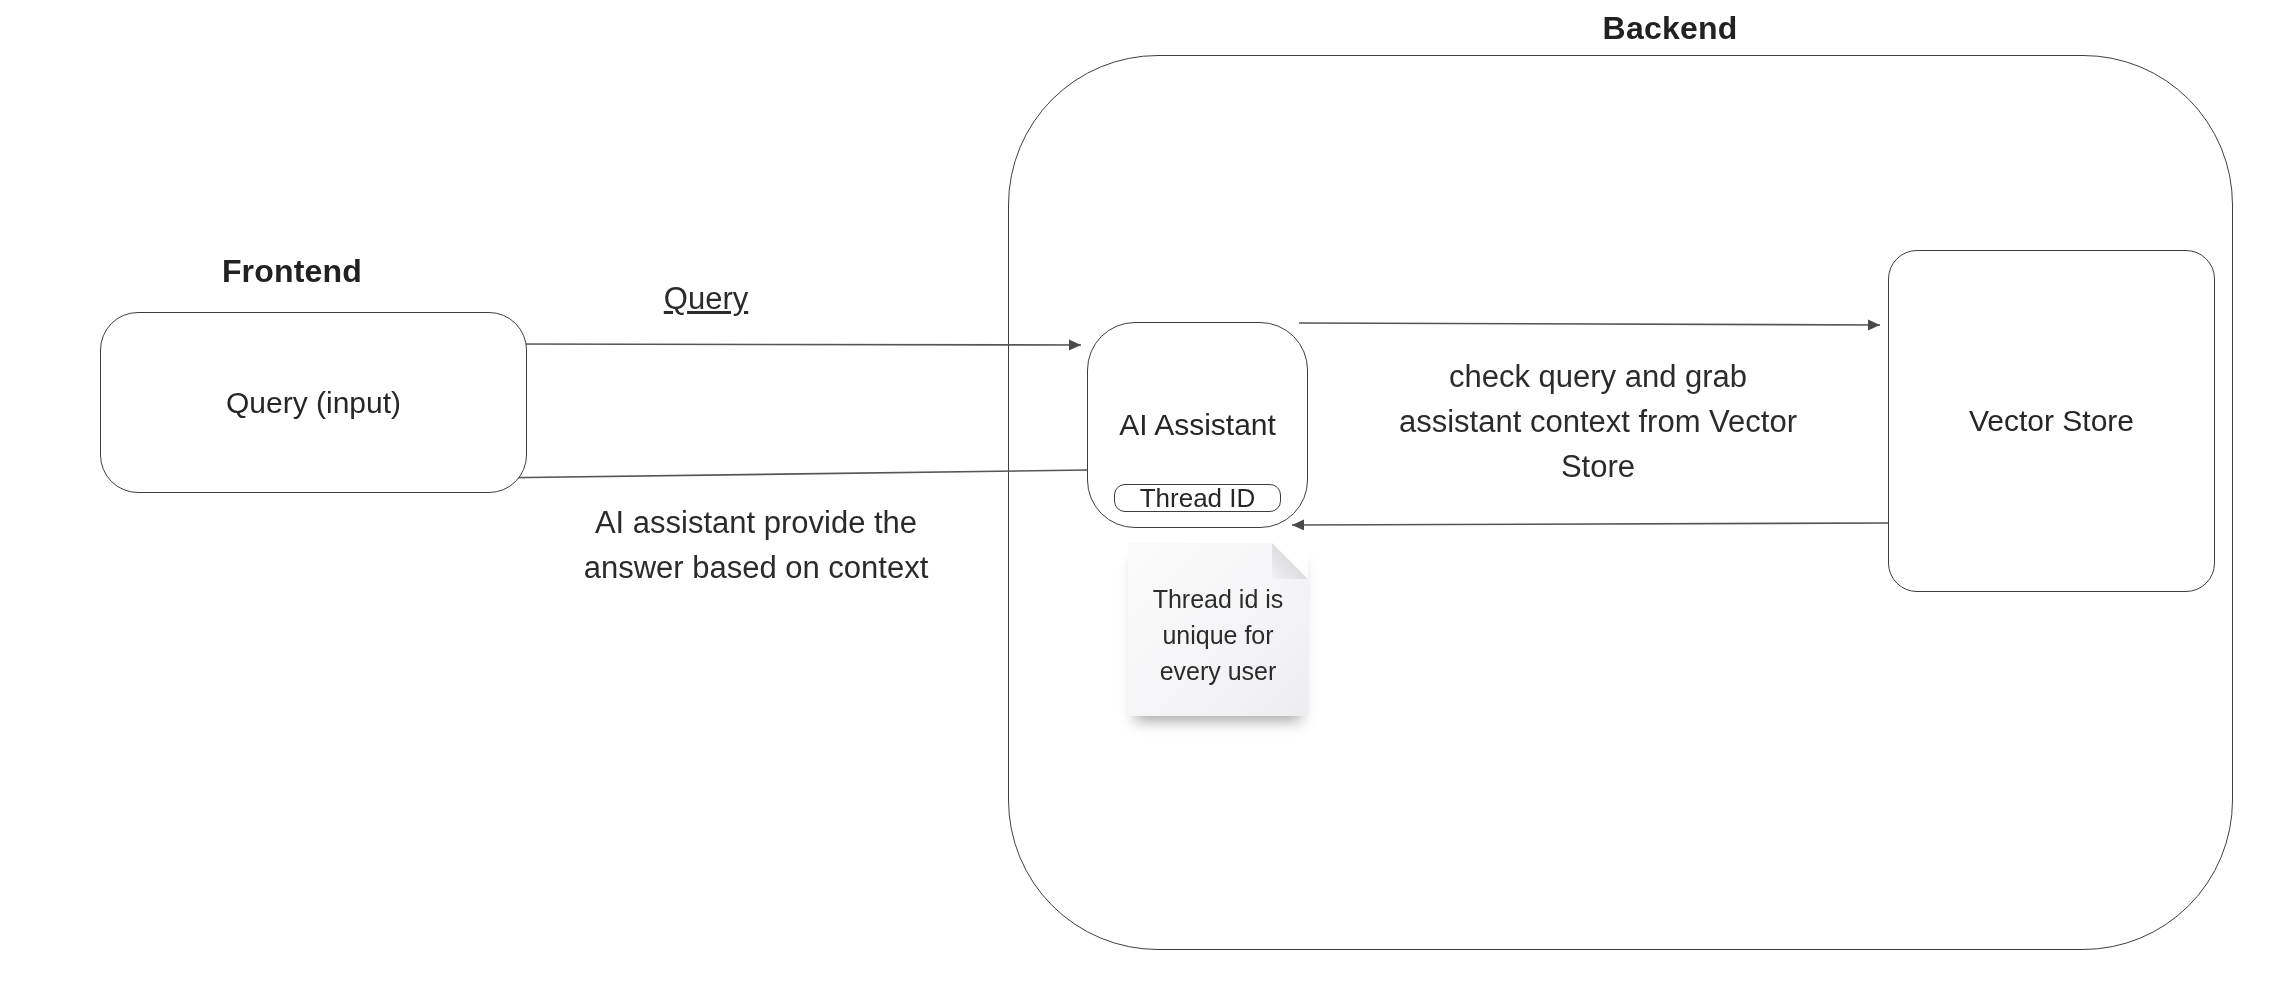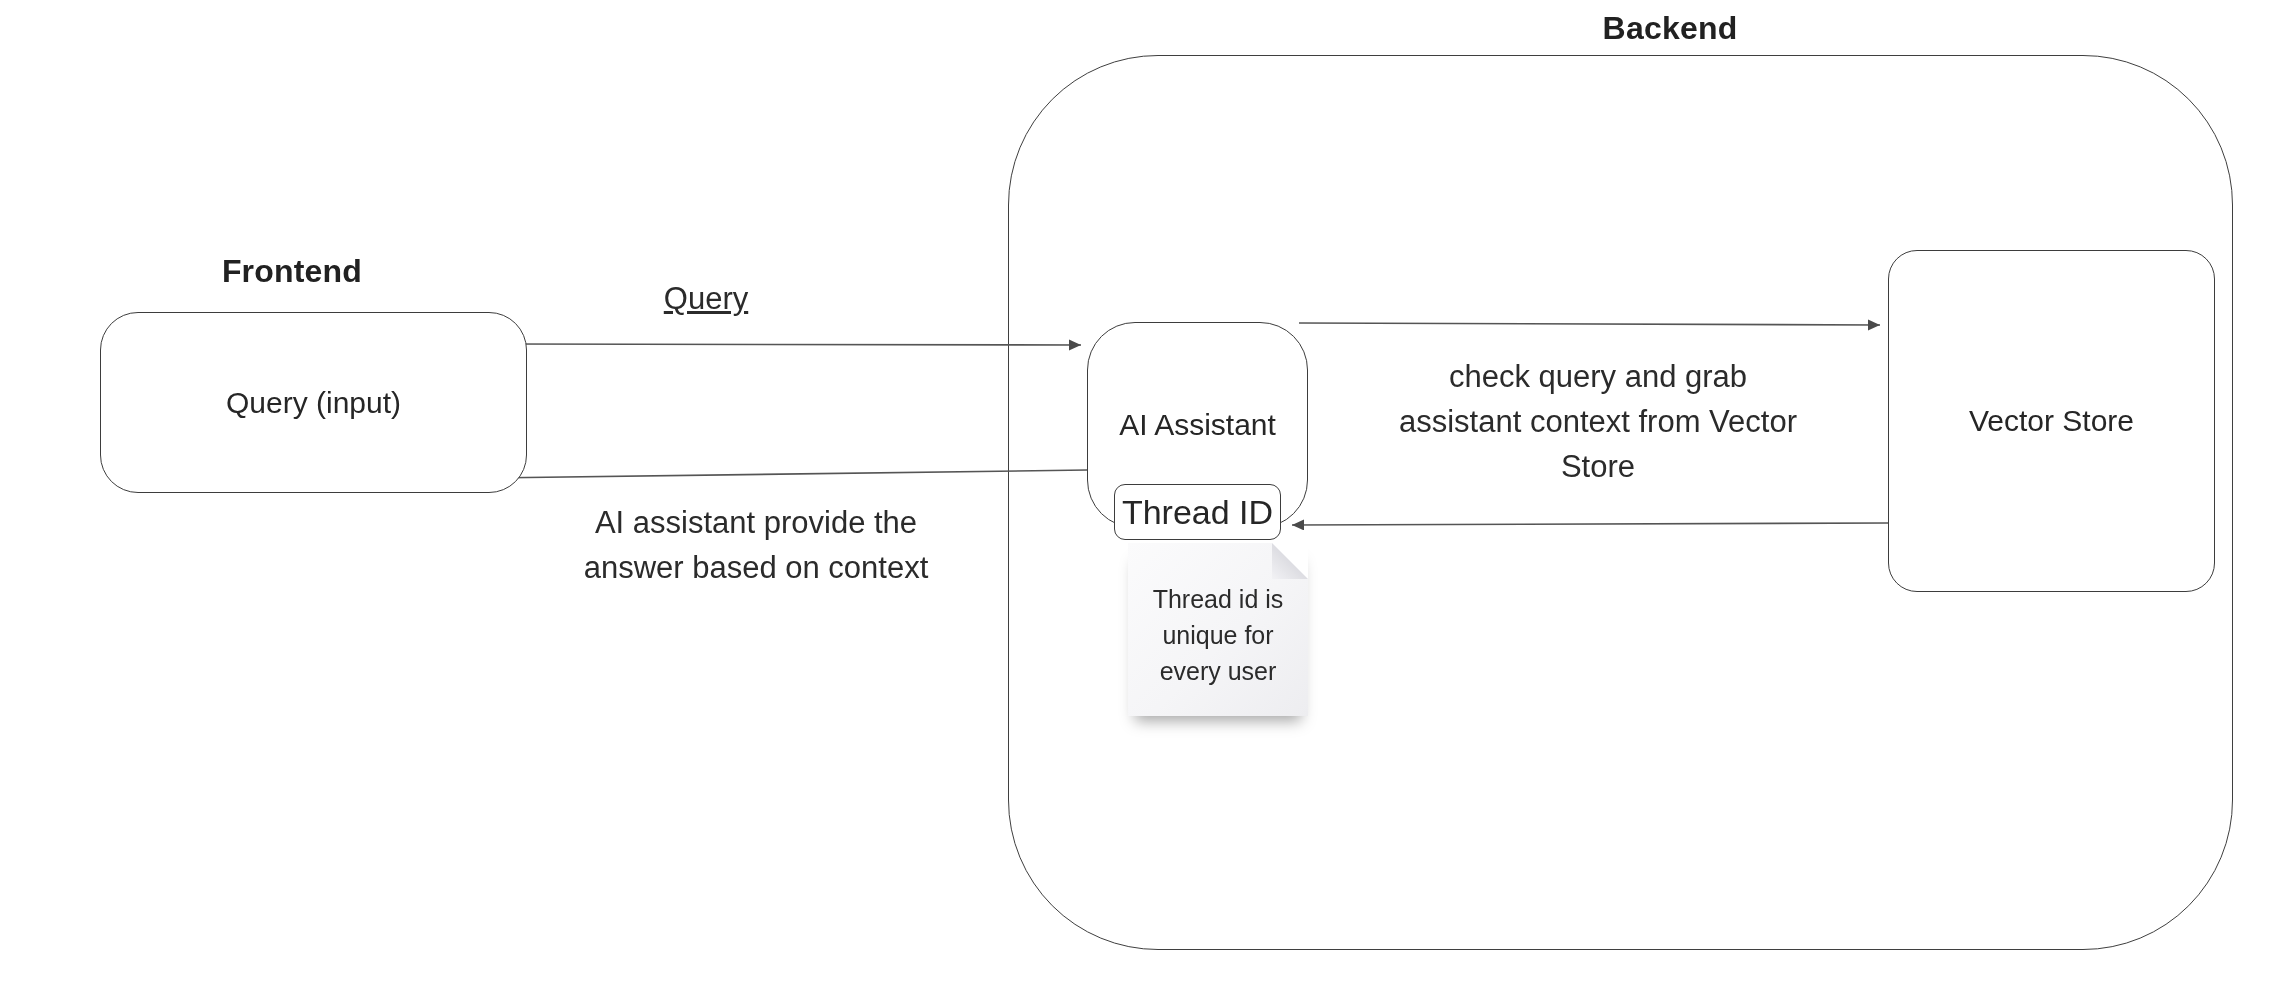--- a/index.html
+++ b/index.html
@@ -48,29 +48,29 @@
     font-size: 30px;
     color: #262626;
   }
   .node-query  { left: 100px;  top: 312px; width: 427px; height: 181px; border-radius: 38px; }
   .node-ai     { left: 1087px; top: 322px; width: 221px; height: 206px; border-radius: 48px; }
   .node-vector { left: 1888px; top: 250px; width: 327px; height: 342px; border-radius: 29px; }
 
   .badge {
     position: absolute;
     left: 26px; top: 161px;
-    width: 167px; height: 56px;
+    width: 167px; height: 28px;
     border: 1.5px solid #3d3d3d;
     border-radius: 11px;
     background: #ffffff;
     box-sizing: border-box;
     display: flex;
     align-items: center;
     justify-content: center;
-    font-size: 34px;
+    font-size: 26px;
     color: #262626;
   }
 
   
   .edge-label {
     position: absolute;
     font-size: 31px;
     line-height: 45px;
     text-align: center;
     white-space: pre-line;

